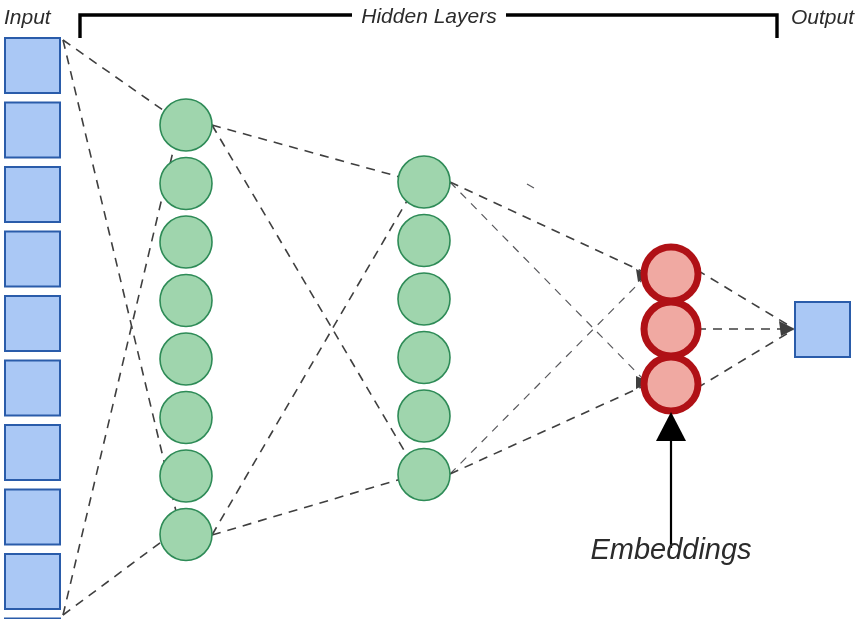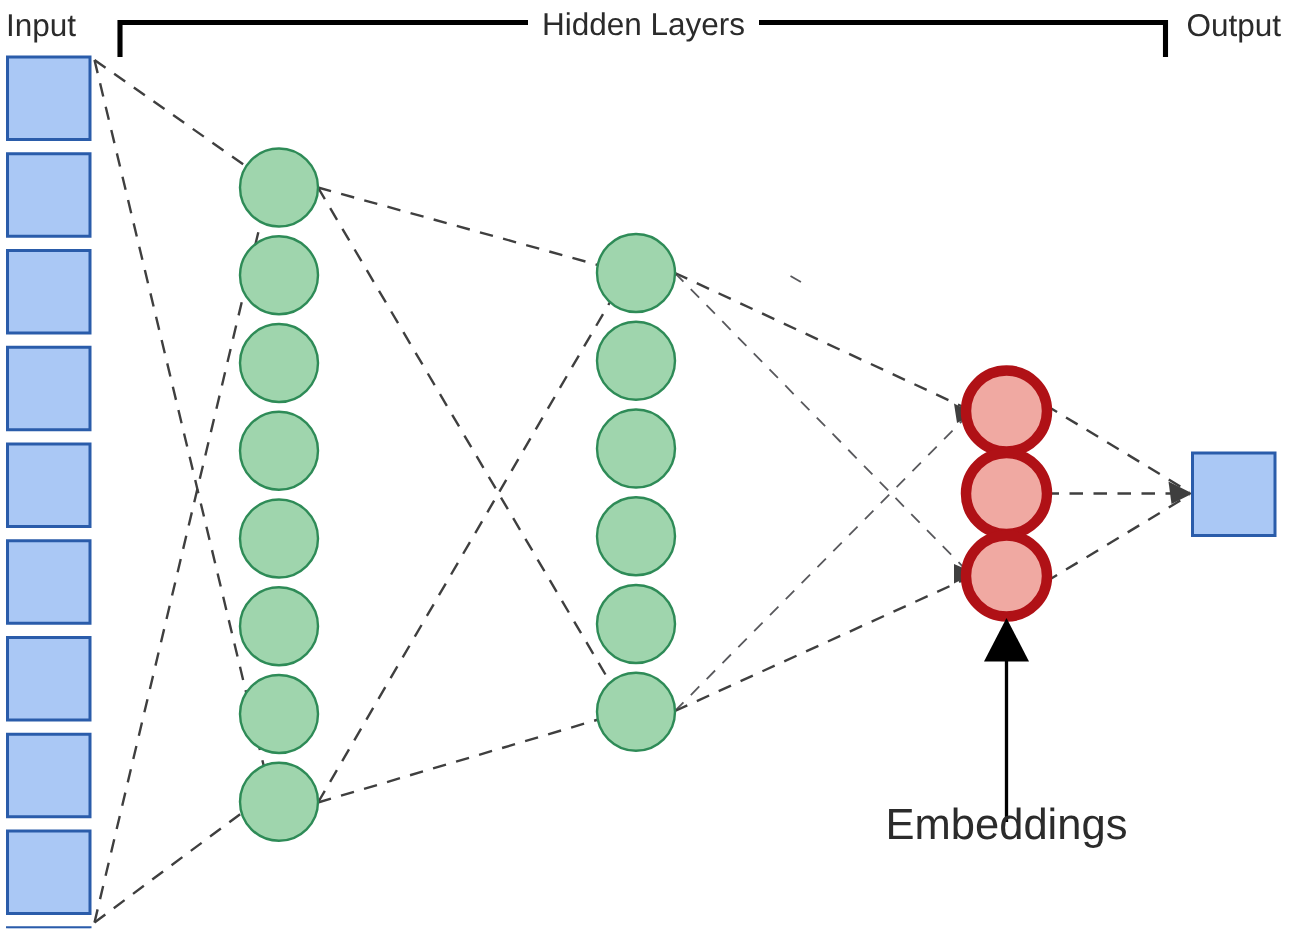--- a/index.html
+++ b/index.html
@@ -9,20 +9,21 @@
   }
   body {
     font-family: "Liberation Sans", sans-serif;
   }
   #canvas {
     position: relative;
     width: 865px;
     height: 619px;
     background: #ffffff;
     overflow: hidden;
+    font-style: italic;
   }
   #diagram-svg {
     position: absolute;
     left: 0;
     top: 0;
     width: 865px;
     height: 619px;
   }
   .label-text {
     fill: #2b2b2b;

